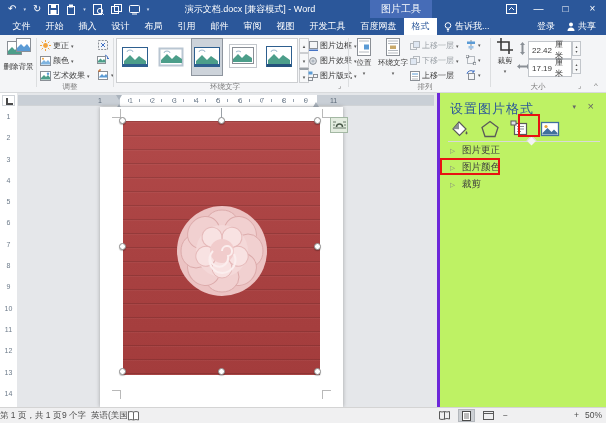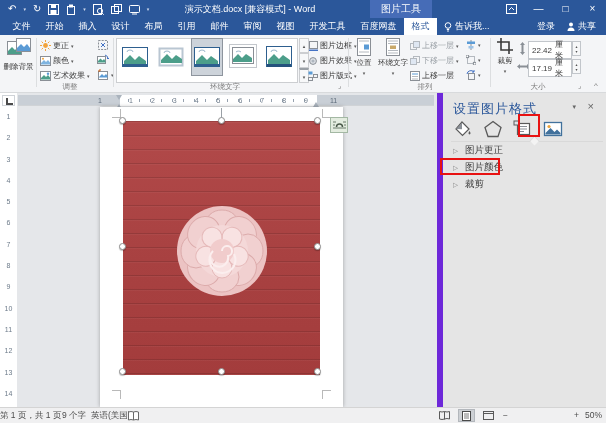--- a/index.html
+++ b/index.html
@@ -61,21 +61,21 @@
 .handle{position:absolute;width:7px;height:7px;border-radius:50%;background:#fff;border:1px solid #8f8f8f;box-shadow:0 1px 1px rgba(0,0,0,.25)}
 .cm{position:absolute;width:9px;height:9px}
 .cm.tl{border-right:1px solid #b9b9b9;border-bottom:1px solid #b9b9b9}
 .cm.tr{border-left:1px solid #b9b9b9;border-bottom:1px solid #b9b9b9}
 .cm.bl{border-right:1px solid #b9b9b9;border-top:1px solid #b9b9b9}
 .cm.br{border-left:1px solid #b9b9b9;border-top:1px solid #b9b9b9}
 .layoutbtn{position:absolute;left:330px;top:117px;width:18px;height:16px;background:#e3ecdf;border:1px solid #a3b8a3;display:flex;align-items:center;justify-content:center}
 .rotstem{position:absolute;left:221px;top:108px;width:1px;height:10px;background:#9aa0a6}
 
 
-.pane{position:absolute;left:437px;top:93px;width:169px;height:314px;background:#e5e5e5;border-left:6px solid #6d28d9}
+.pane{position:absolute;left:437px;top:93px;width:169px;height:314px;background:#bef264;border-left:3px solid #6d28d9}
 .pane-title{position:absolute;left:10px;top:7px;font-size:13px;color:#2b579a;letter-spacing:1px}
 .pane-caret{position:absolute;right:30px;top:10px;font-size:7px;color:#666}
 .pane-close{position:absolute;right:12px;top:7px;font-size:11px;color:#666}
 .pane-icons{position:absolute;left:8px;top:25px;display:flex;gap:6px}
 .pico{width:24px;height:21px;display:flex;align-items:center;justify-content:center}
 .pane-div{position:absolute;left:8px;top:48px;width:152px;height:1px;background:#d9d9d9}
 .notch{position:absolute;left:88px;top:44px;width:7px;height:7px;background:#f3f3f3;border-left:1px solid #d9d9d9;border-top:1px solid #d9d9d9;transform:rotate(45deg)}
 .sec{position:absolute;left:10px;display:flex;align-items:center;gap:7px;font-size:9.5px;color:#3d3d3d}
 .sec .exp{font-size:6.5px;color:#808080}
 .redbox{position:absolute;border:2px solid #e81212;pointer-events:none}

